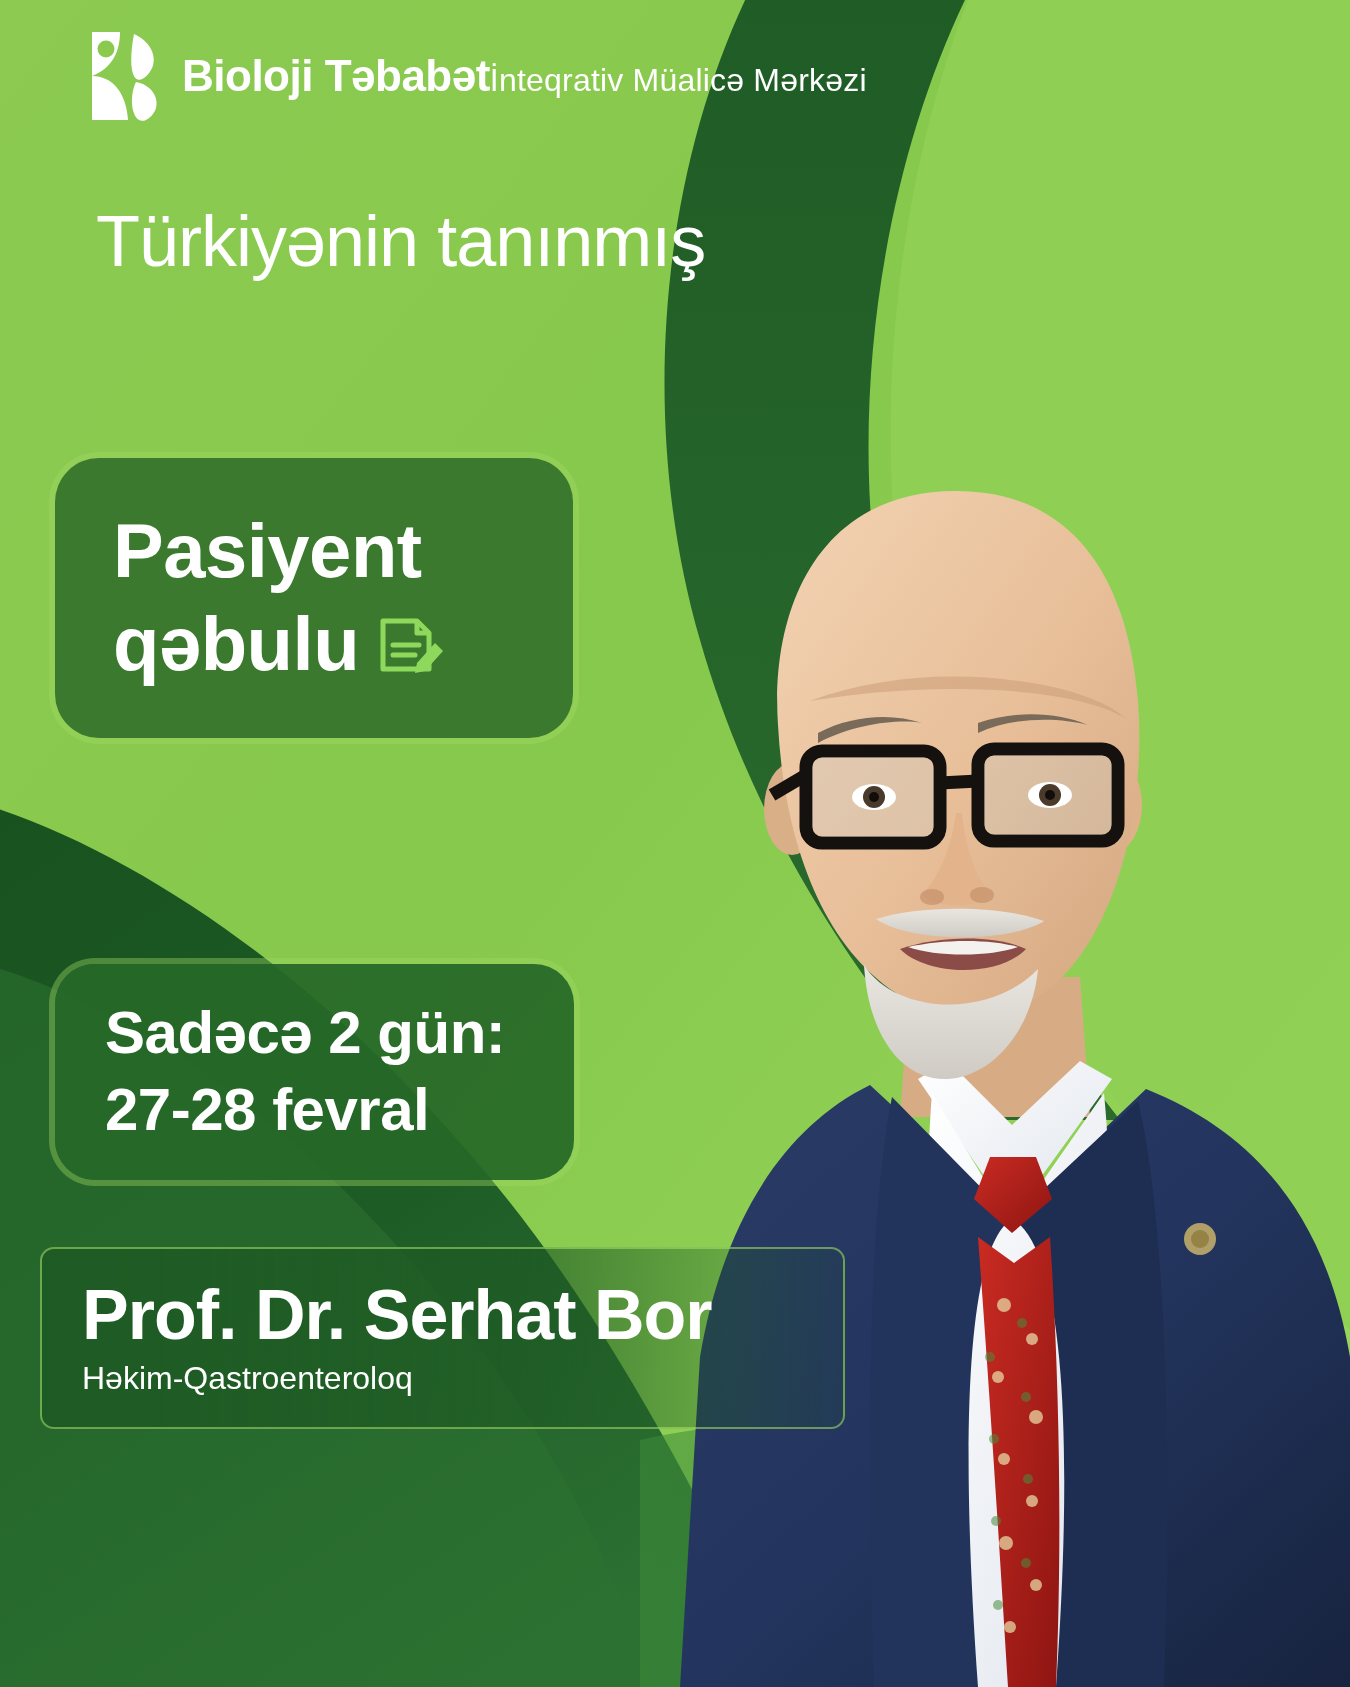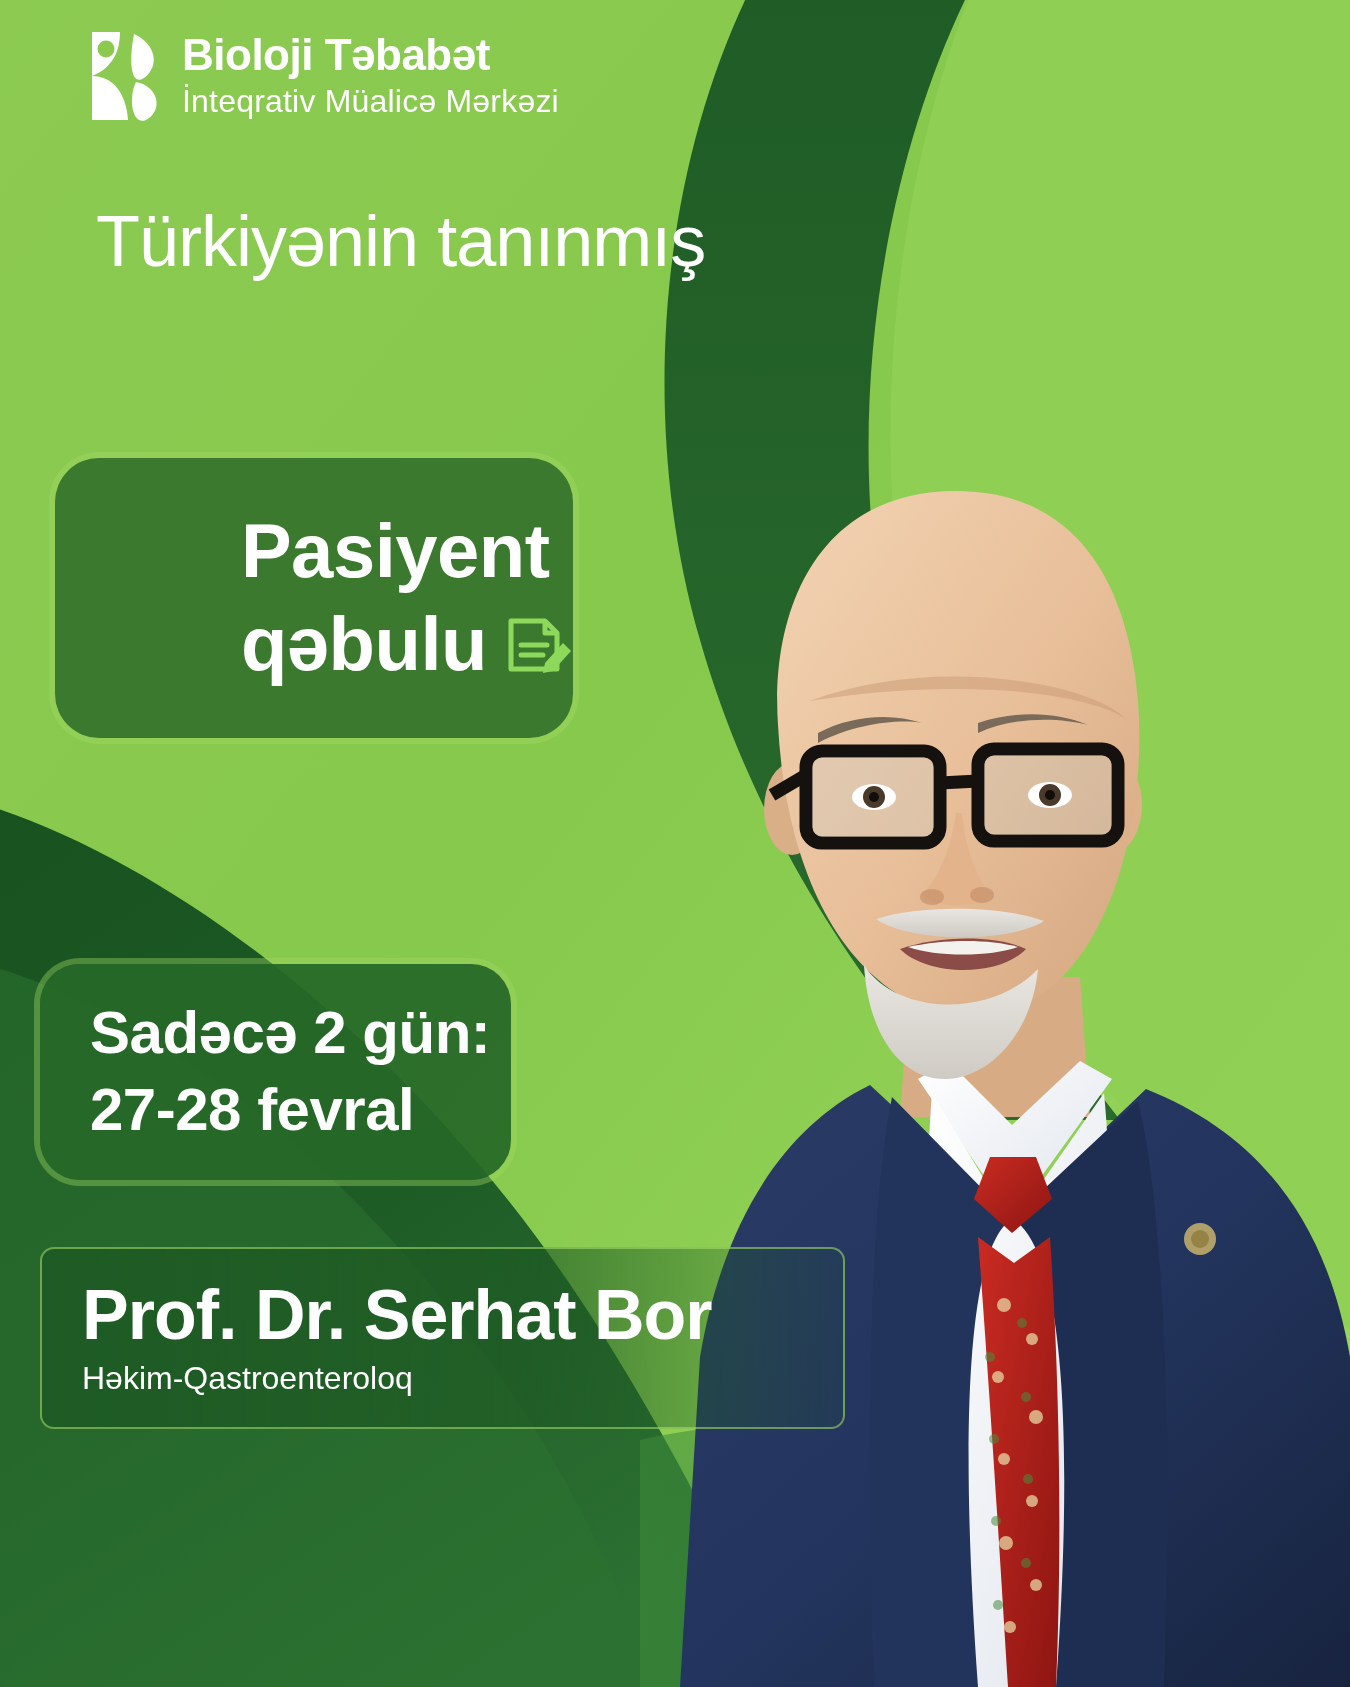--- a/index.html
+++ b/index.html
@@ -18,21 +18,21 @@
   
   .bg-layer { position:absolute; inset:0; pointer-events:none; }
   .bg-layer svg { width:100%; height:100%; display:block; }
 
   
   #logo {
     position:absolute; left:86px; top:26px;
     display:flex; align-items:center; gap:18px; z-index:20;
   }
   #logo-mark { width:78px; height:100px; flex:0 0 auto; }
-  #logo-text { display:flex; flex-direction:column; justify-content:center; }
+  #logo-text { display:flex; justify-content:center;align-items:flex-end; }
   #logo-title {
     font-size:44px; font-weight:bold; color:#ffffff;
     letter-spacing:-0.5px; line-height:1.05;
   }
   #logo-sub {
     font-size:32px; color:#ffffff; font-weight:300;
     letter-spacing:0.2px; line-height:1.2; margin-top:4px;
   }
 
   
@@ -46,33 +46,32 @@
 
   
   #badge-patient {
     position:absolute; left:55px; top:458px; z-index:20;
     width:518px; height:280px;
     background:#3B7A2E;
     border-radius:44px;
     box-shadow:0 0 0 6px rgba(160,215,100,0.45);
     display:flex; align-items:center;
     padding:0 0 0 58px;
-    justify-content:flex-end;
   }
   #badge-patient-text {
     font-size:76px; font-weight:bold; color:#ffffff;
     line-height:1.22; letter-spacing:-0.5px;
   }
   #badge-patient-text .row2 { display:flex; align-items:center; gap:12px; }
   #memo-icon { width:74px; height:74px; flex:0 0 auto; display:block; }
 
   
   #badge-date {
-    position:absolute; left:40px; top:964px; z-index:20;
-    width:471px; height:216px;
+    position:absolute; left:55px; top:964px; z-index:20;
+    width:519px; height:216px;
     background:rgba(38,104,40,0.93);
     border-radius:40px;
     box-shadow:0 0 0 6px rgba(160,215,100,0.40);
     display:flex; flex-direction:column; justify-content:center;
     padding-left:50px;
   }
   #badge-date-text {
     font-size:60px; font-weight:bold; color:#ffffff;
     line-height:1.28; letter-spacing:-0.5px;
   }

